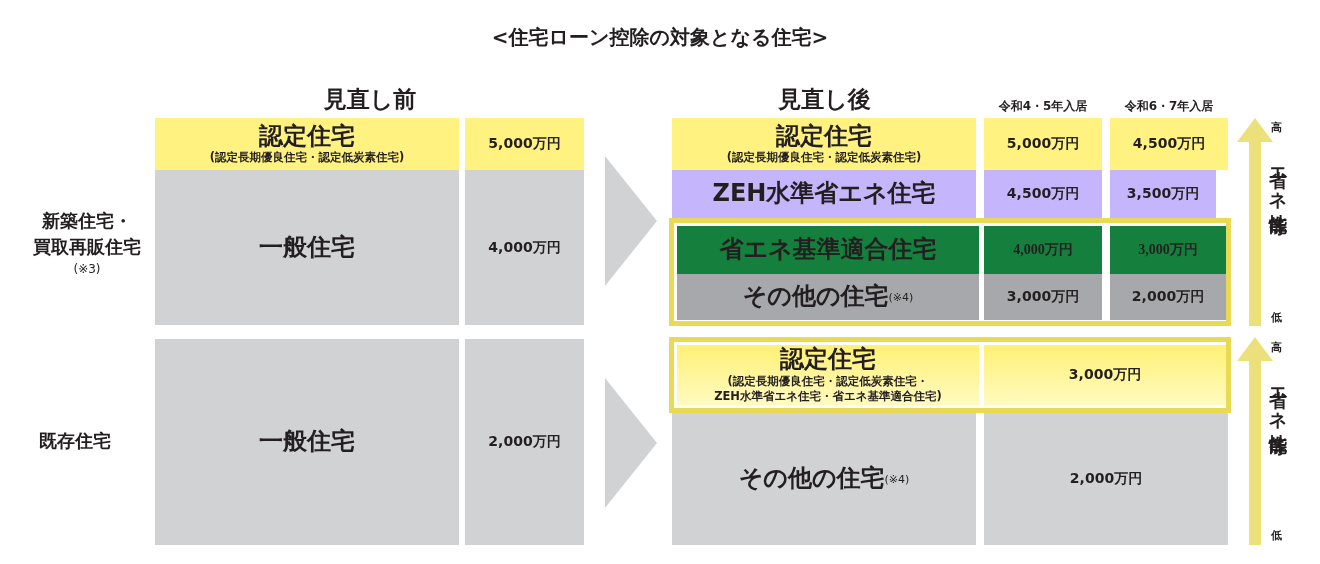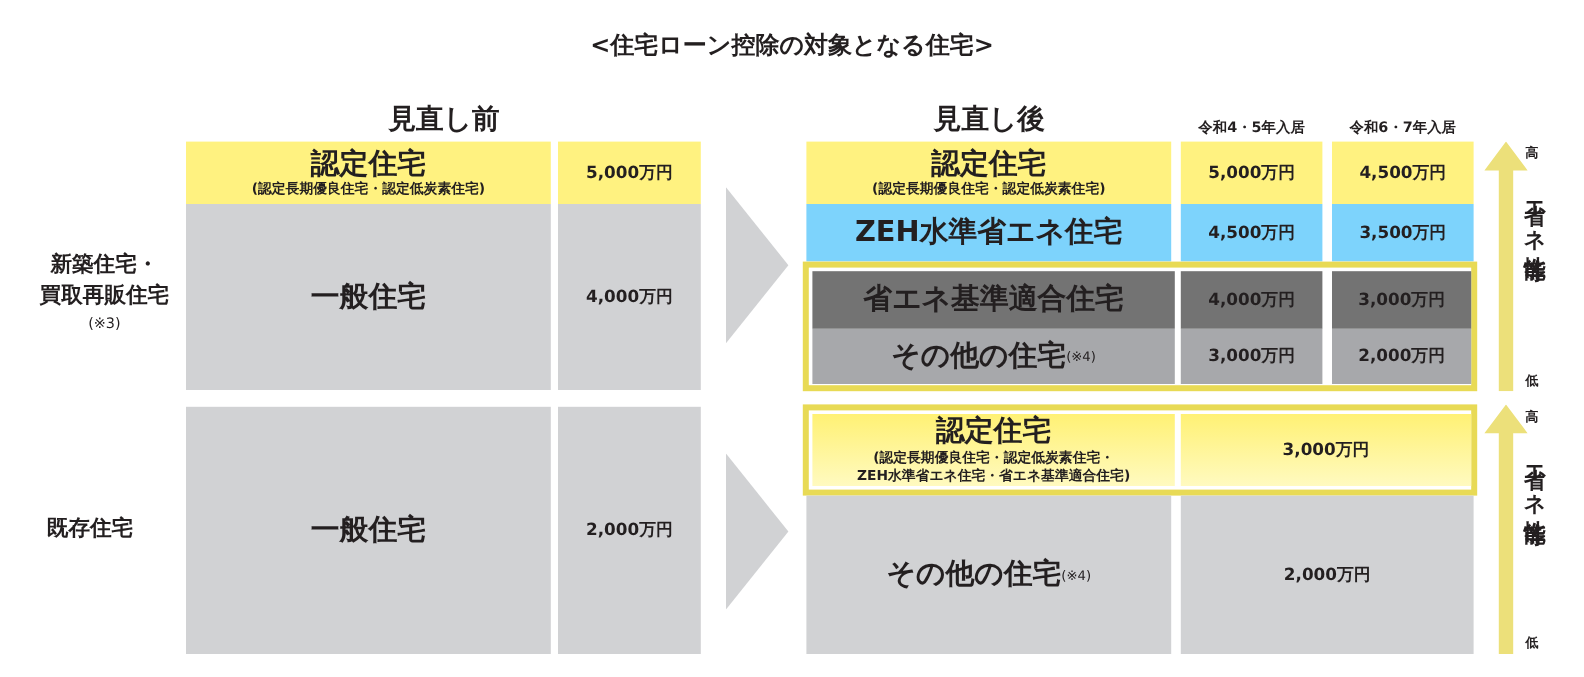--- a/index.html
+++ b/index.html
@@ -10,22 +10,22 @@
   .title { left: 0; width: 1320px; top: 24px; text-align: center; font-size: 20px; font-weight: bold; }
   .hdr { font-size: 23px; font-weight: bold; text-align: center; }
   .subhdr { font-size: 12px; font-weight: bold; text-align: center; }
   .rowlabel { font-size: 18px; font-weight: bold; text-align: center; line-height: 1.45; }
   .rowlabel .note { font-size: 12px; font-weight: normal; display: block; line-height: 1.6; }
   .main { font-size: 24px; font-weight: bold; line-height: 1.15; }
   .sub { font-size: 11.5px; font-weight: bold; line-height: 1.3; }
   .price { font-size: 14px; font-weight: bold; }
   .note-inline { font-size: 11px; font-weight: normal; }
   .y1 { background: #fff280; }
-  .y2 { background: #7dd3fc; }
-  .y3 { background: #737373; }
+  .y2 { background: #c4b5fd; }
+  .y3 { background: #15803d; font-family: Liberation Serif, serif; }
   .g1 { background: #d1d2d4; }
   .g2 { background: #a7a8ab; }
   .outline { border: 5px solid #e8da55; }
   .grad { background: linear-gradient(#fff174, #fffac0); }
   .arrowtext { font-size: 18px; font-weight: bold; writing-mode: vertical-rl; letter-spacing: 1px; }
   .hilo { font-size: 11px; font-weight: bold; }
 </style>
 </head>
 <body>
 
@@ -81,21 +81,21 @@
 <div class="abs cell y1" style="left:1110px;top:118px;width:118px;height:52px;">
   <span class="price">4,500万円</span>
 </div>
 
 <div class="abs cell y2" style="left:672px;top:170px;width:304px;height:48px;">
   <span class="main">ZEH水準省エネ住宅</span>
 </div>
 <div class="abs cell y2" style="left:984px;top:170px;width:118px;height:48px;">
   <span class="price">4,500万円</span>
 </div>
-<div class="abs cell y2" style="left:1110px;top:170px;width:118px;height:48px;">
+<div class="abs cell y2" style="left:1110px;top:170px;width:106px;height:48px;">
   <span class="price">3,500万円</span>
 </div>
 
 <div class="abs outline" style="left:669px;top:218px;width:562px;height:108px;background:#ffffff;">
   <div class="abs cell y3" style="left:3px;top:3px;width:302px;height:48px;">
     <span class="main">省エネ基準適合住宅</span>
   </div>
   <div class="abs cell y3" style="left:310px;top:3px;width:118px;height:48px;">
     <span class="price">4,000万円</span>
   </div>

